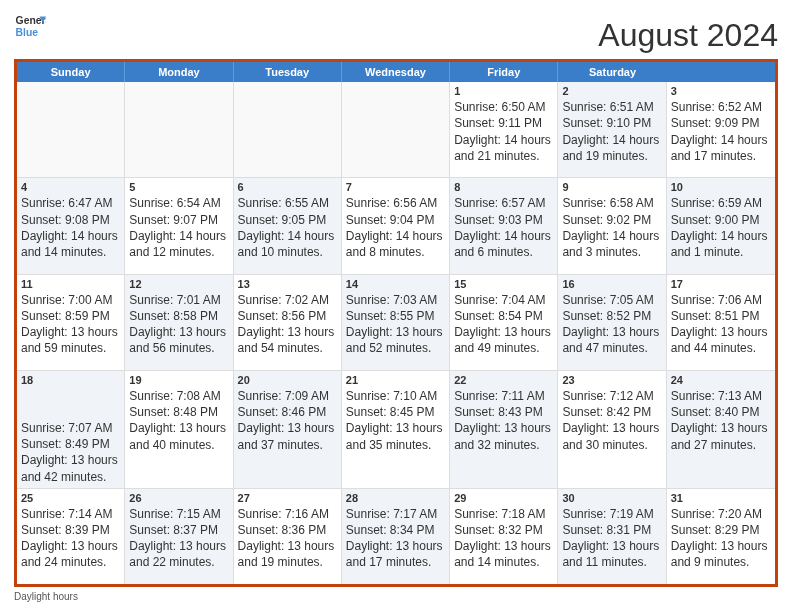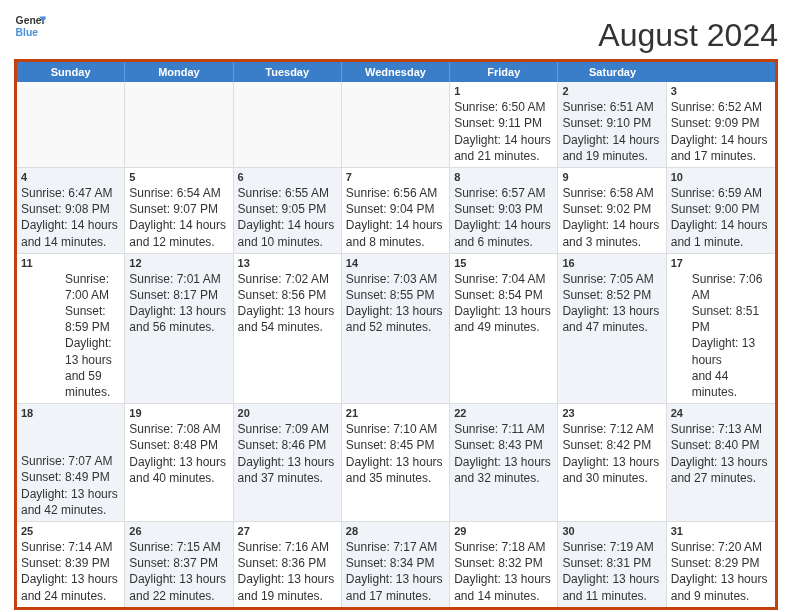--- a/index.html
+++ b/index.html
@@ -208,29 +208,29 @@
             <span class="day-num">10</span>
             <div class="cell-text" style="white-space: pre-line;">Sunrise: 6:59 AM
 Sunset: 9:00 PM
 Daylight: 14 hours
 and 1 minute.</div>
           </div>
         </div>
         <div class="cal-row">
           <div class="cal-cell">
             <span class="day-num">11</span>
-            <div class="cell-text" style="white-space: pre-line; margin-left: 44px;">Sunrise: 7:00 AM
+            <div class="cell-text" style="white-space: pre-line;">Sunrise: 7:00 AM
 Sunset: 8:59 PM
 Daylight: 13 hours
 and 59 minutes.</div>
           </div>
           <div class="cal-cell shaded">
             <span class="day-num">12</span>
             <div class="cell-text" style="white-space: pre-line;">Sunrise: 7:01 AM
-Sunset: 8:17 PM
+Sunset: 8:58 PM
 Daylight: 13 hours
 and 56 minutes.</div>
           </div>
           <div class="cal-cell">
             <span class="day-num">13</span>
             <div class="cell-text" style="white-space: pre-line;">Sunrise: 7:02 AM
 Sunset: 8:56 PM
 Daylight: 13 hours
 and 54 minutes.</div>
           </div>
@@ -250,21 +250,21 @@
           </div>
           <div class="cal-cell shaded">
             <span class="day-num">16</span>
             <div class="cell-text" style="white-space: pre-line;">Sunrise: 7:05 AM
 Sunset: 8:52 PM
 Daylight: 13 hours
 and 47 minutes.</div>
           </div>
           <div class="cal-cell">
             <span class="day-num">17</span>
-            <div class="cell-text" style="white-space: pre-line; margin-left: 21px;">Sunrise: 7:06 AM
+            <div class="cell-text" style="white-space: pre-line;">Sunrise: 7:06 AM
 Sunset: 8:51 PM
 Daylight: 13 hours
 and 44 minutes.</div>
           </div>
         </div>
         <div class="cal-row">
           <div class="cal-cell shaded">
             <span class="day-num">18</span>
             <div class="cell-text" style="white-space: pre-line; margin-top: 34px;">Sunrise: 7:07 AM
 Sunset: 8:49 PM

